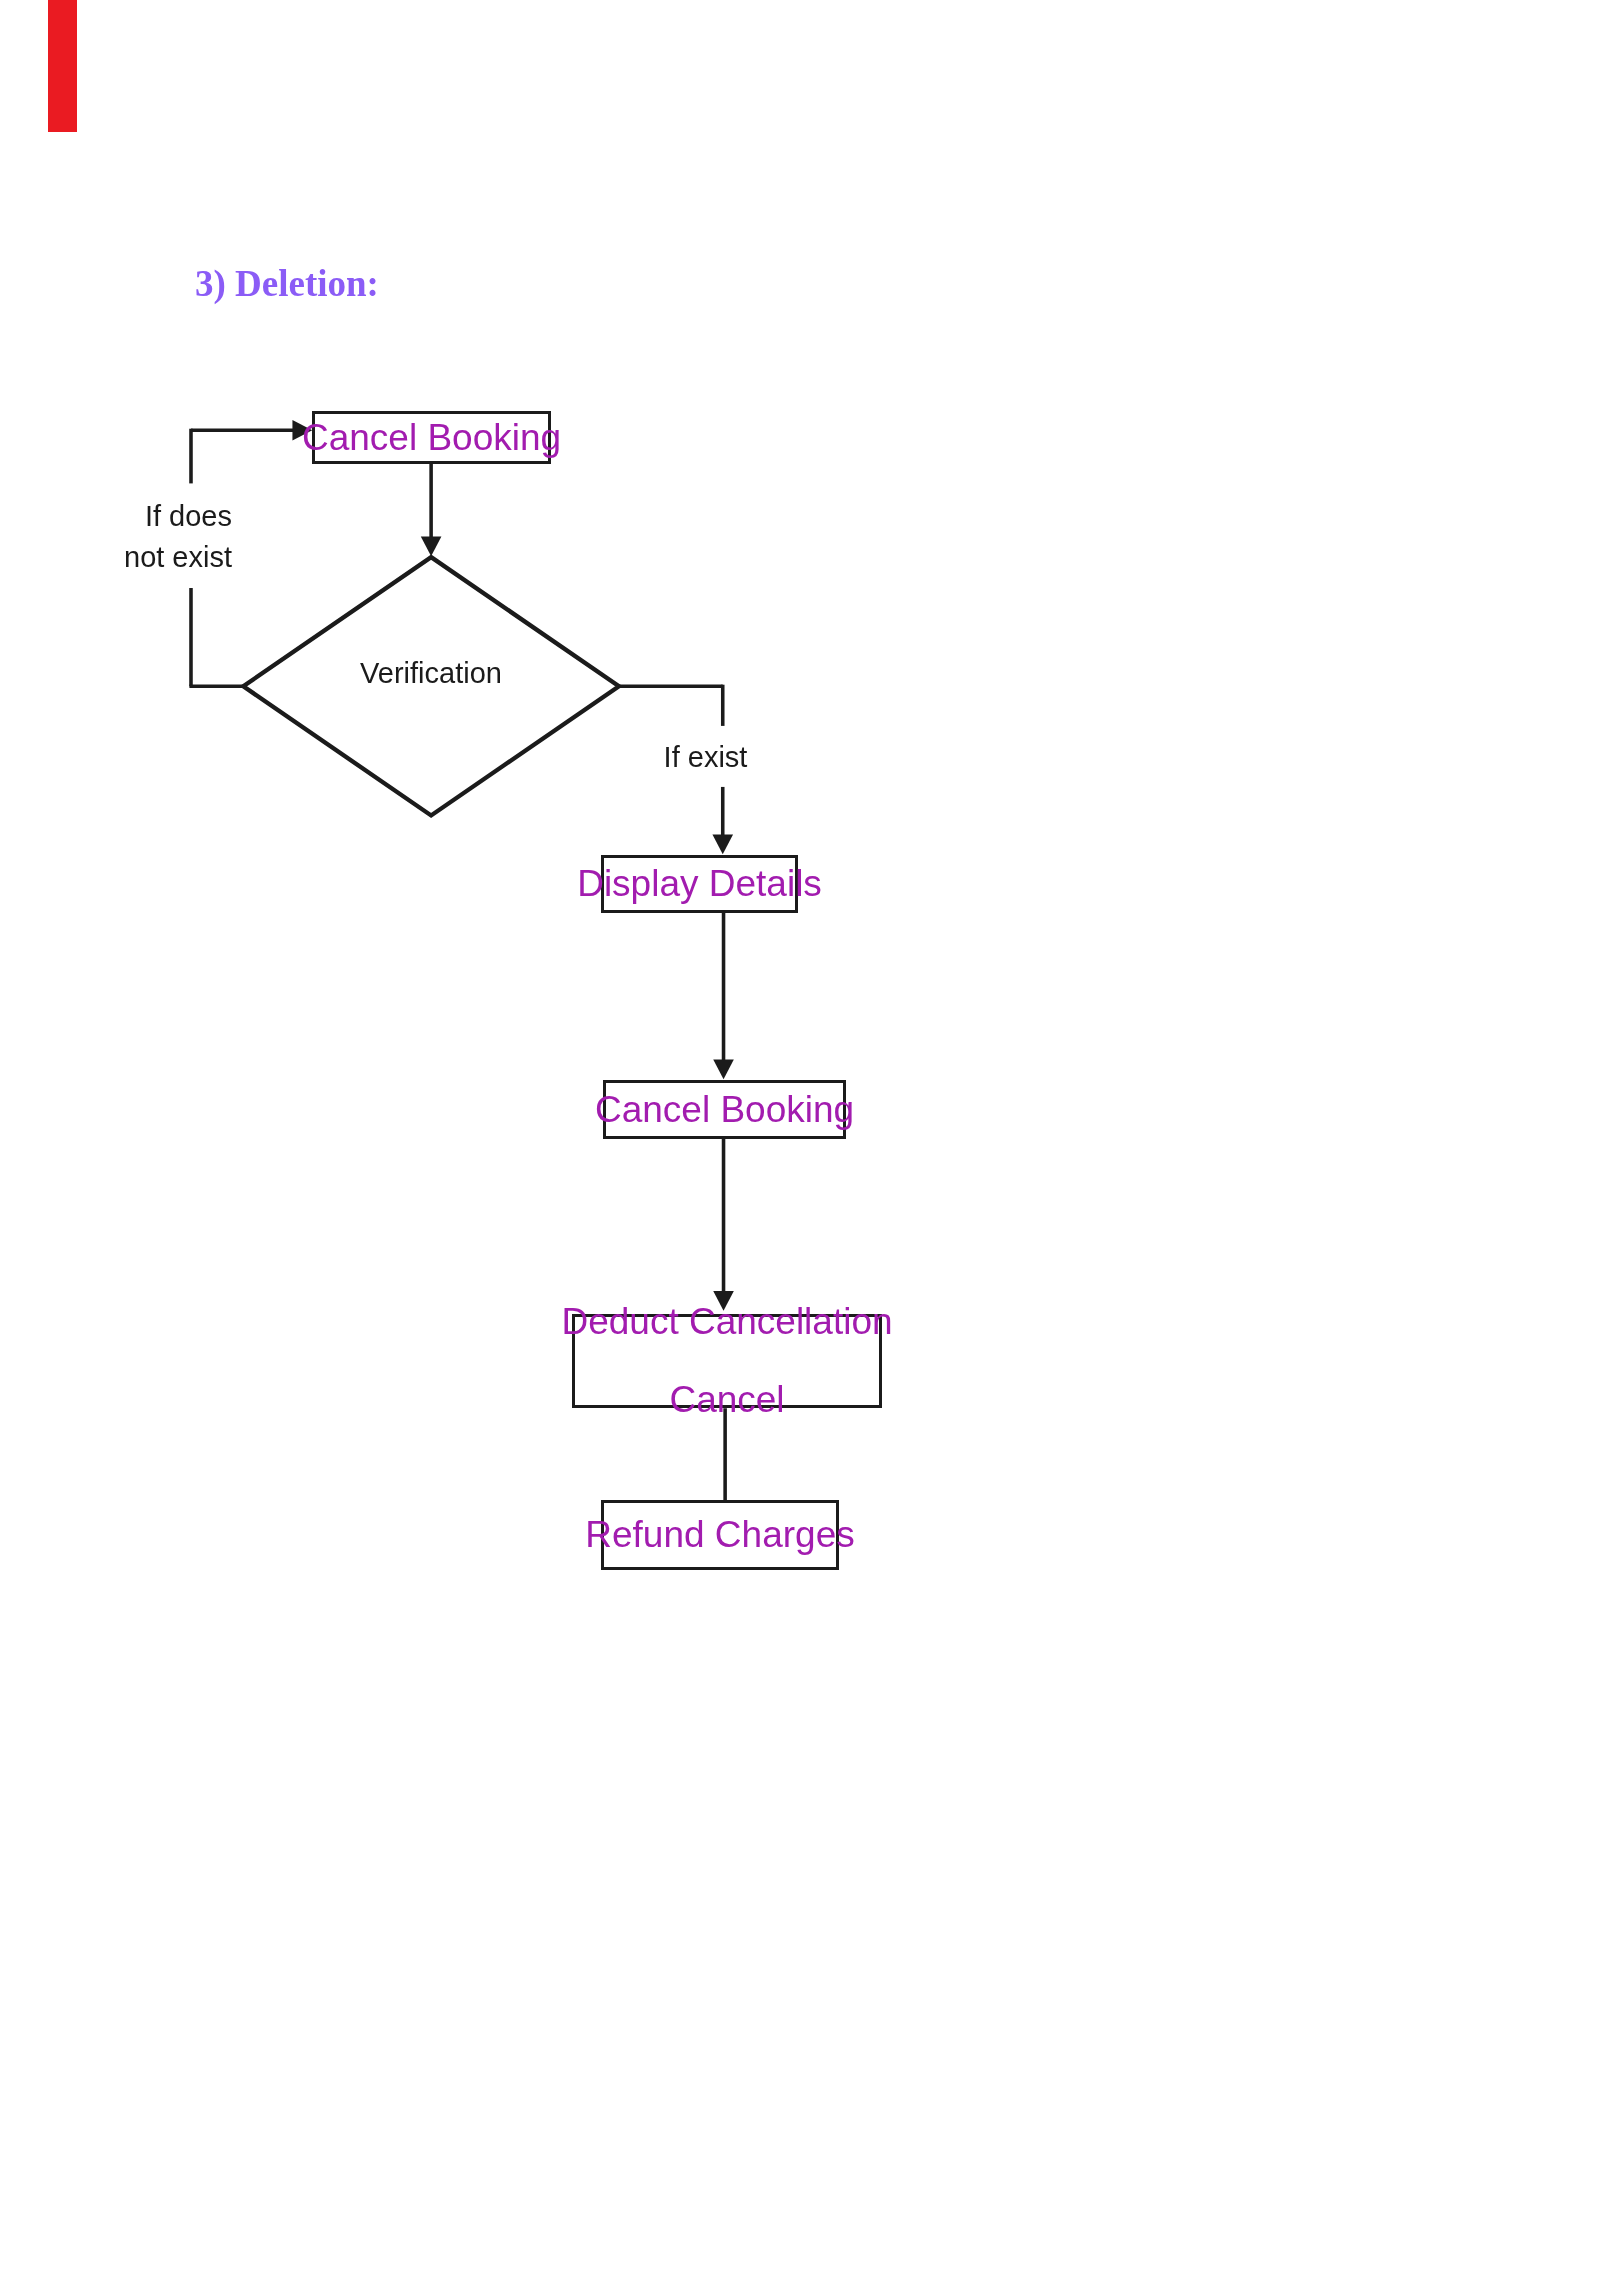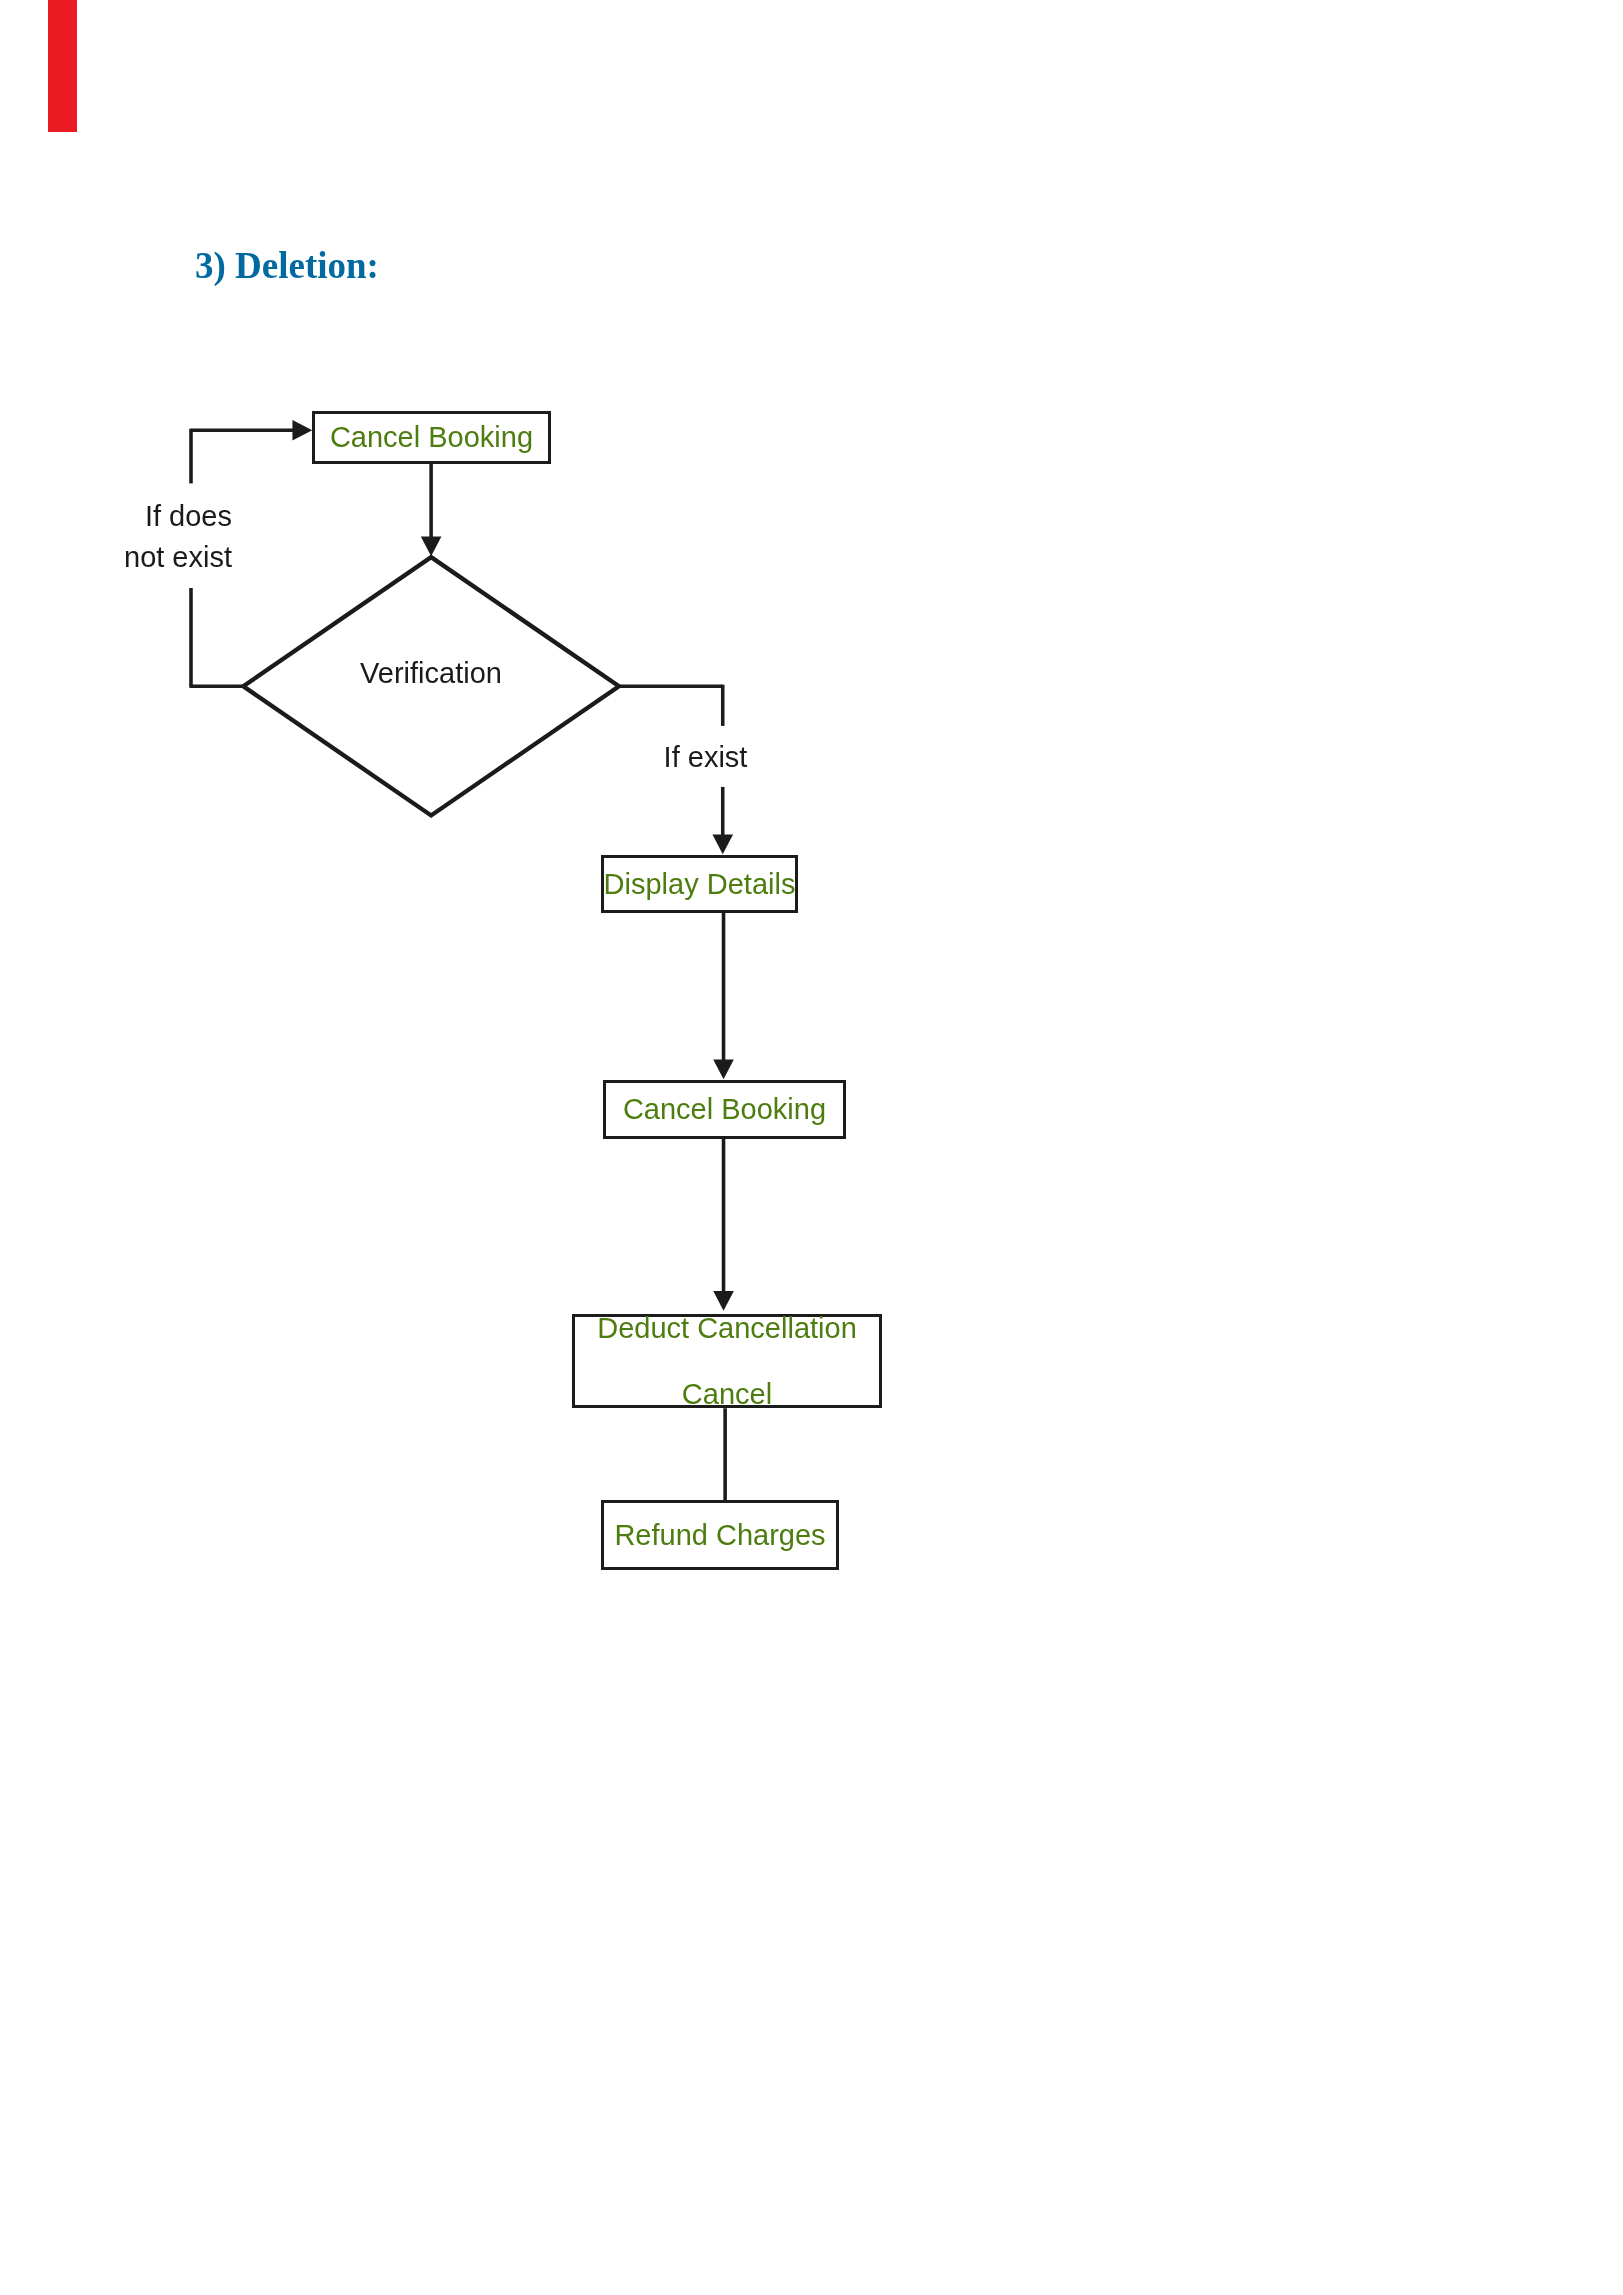--- a/index.html
+++ b/index.html
@@ -12,43 +12,43 @@
     font-family: "Liberation Sans", sans-serif;
     color: #1b1b1b;
   }
   .red-bar {
     position: absolute;
     left: 48px; top: 0; width: 28.5px; height: 132px;
     background: #ea1b22;
   }
   .doc-title {
     position: absolute;
-    left: 195px; top: 244px;
+    left: 195px; top: 262px;
     font-family: "Liberation Serif", serif;
     font-weight: bold;
     font-size: 37px;
-    color: #0369a1;
+    color: #8b5cf6;
     white-space: nowrap;
   }
   svg.connectors {
     position: absolute;
     left: 0; top: 0;
   }
   .process {
     position: absolute;
     box-sizing: border-box;
     background: #ffffff;
     border: 3.2px solid #1b1b1b;
     display: flex;
     flex-direction: column;
     align-items: center;
     justify-content: center;
-    font-size: 29px;
+    font-size: 37px;
     line-height: 1.45;
-    color: #4d7c0f;
+    color: #a21caf;
     text-align: center;
     white-space: nowrap;
   }
   .box-cancel-top { left: 312px; top: 411px; width: 239px; height: 53px; }
   .box-display    { left: 601px; top: 855px; width: 197px; height: 58px; }
   .box-cancel-2   { left: 603px; top: 1080px; width: 243px; height: 59px; }
   .box-deduct     { left: 572px; top: 1314px; width: 310px; height: 94px; gap: 24px; }
   .box-refund     { left: 601px; top: 1500px; width: 238px; height: 70px; }
   .flow-label {
     position: absolute;

